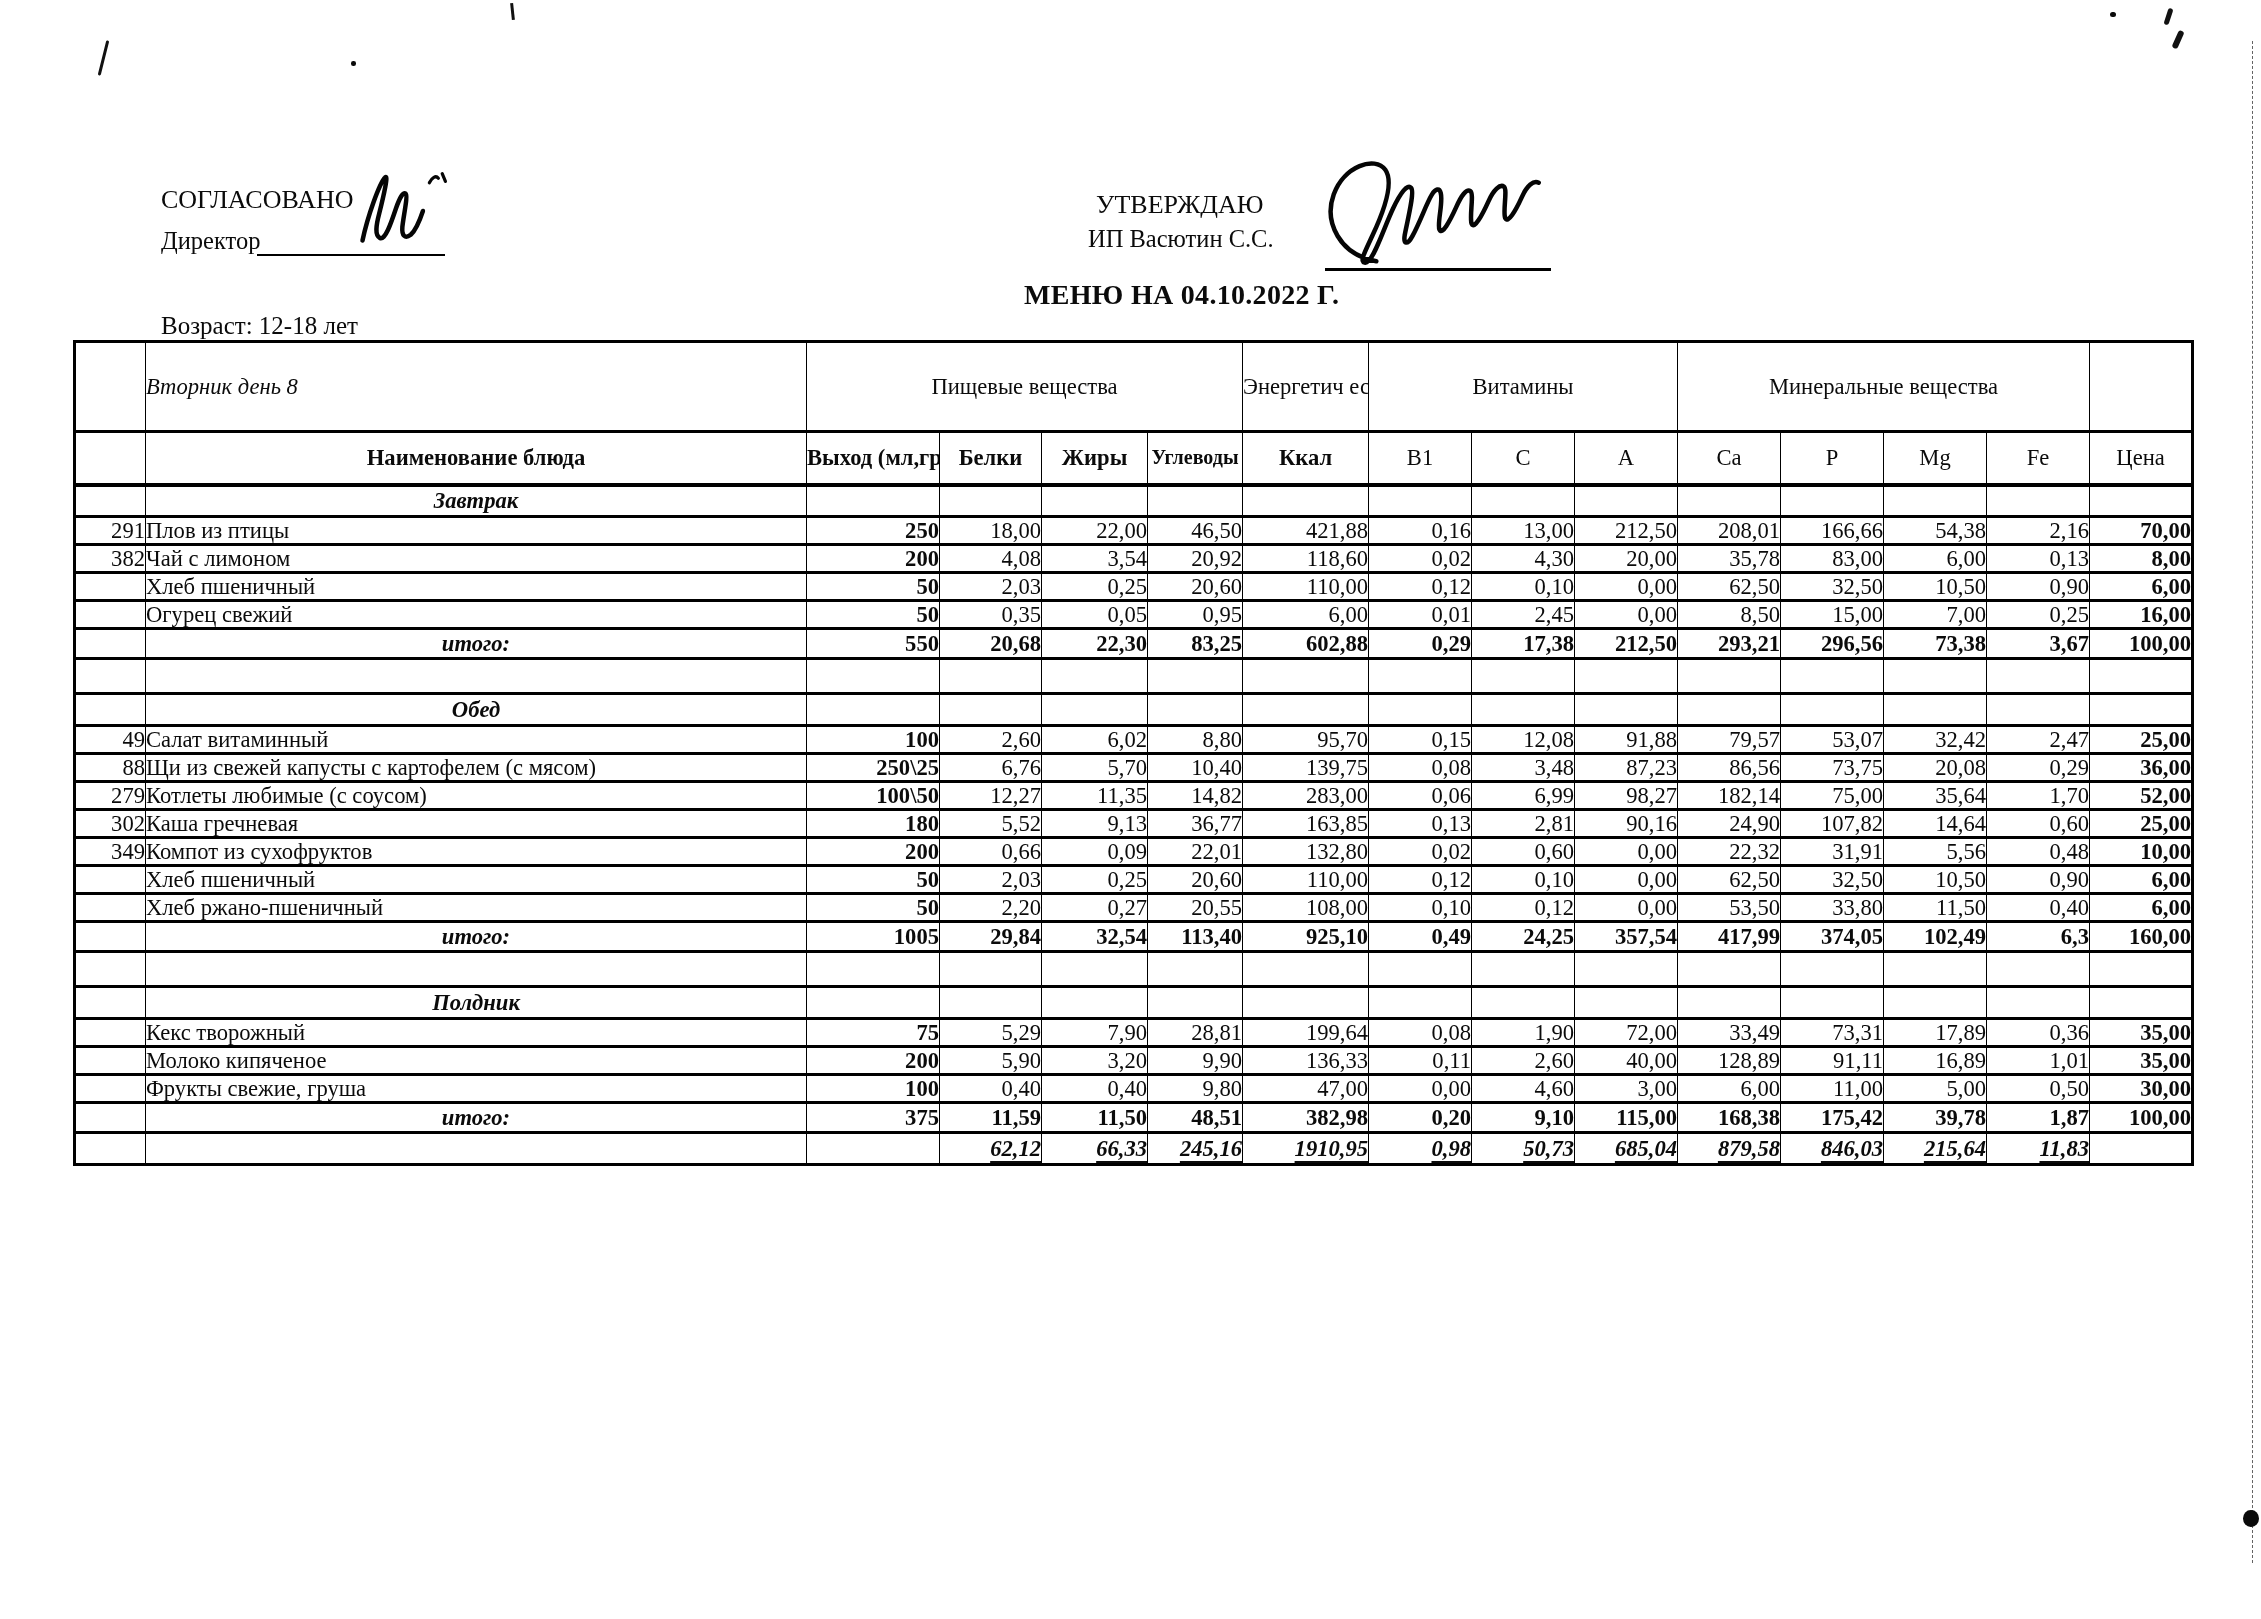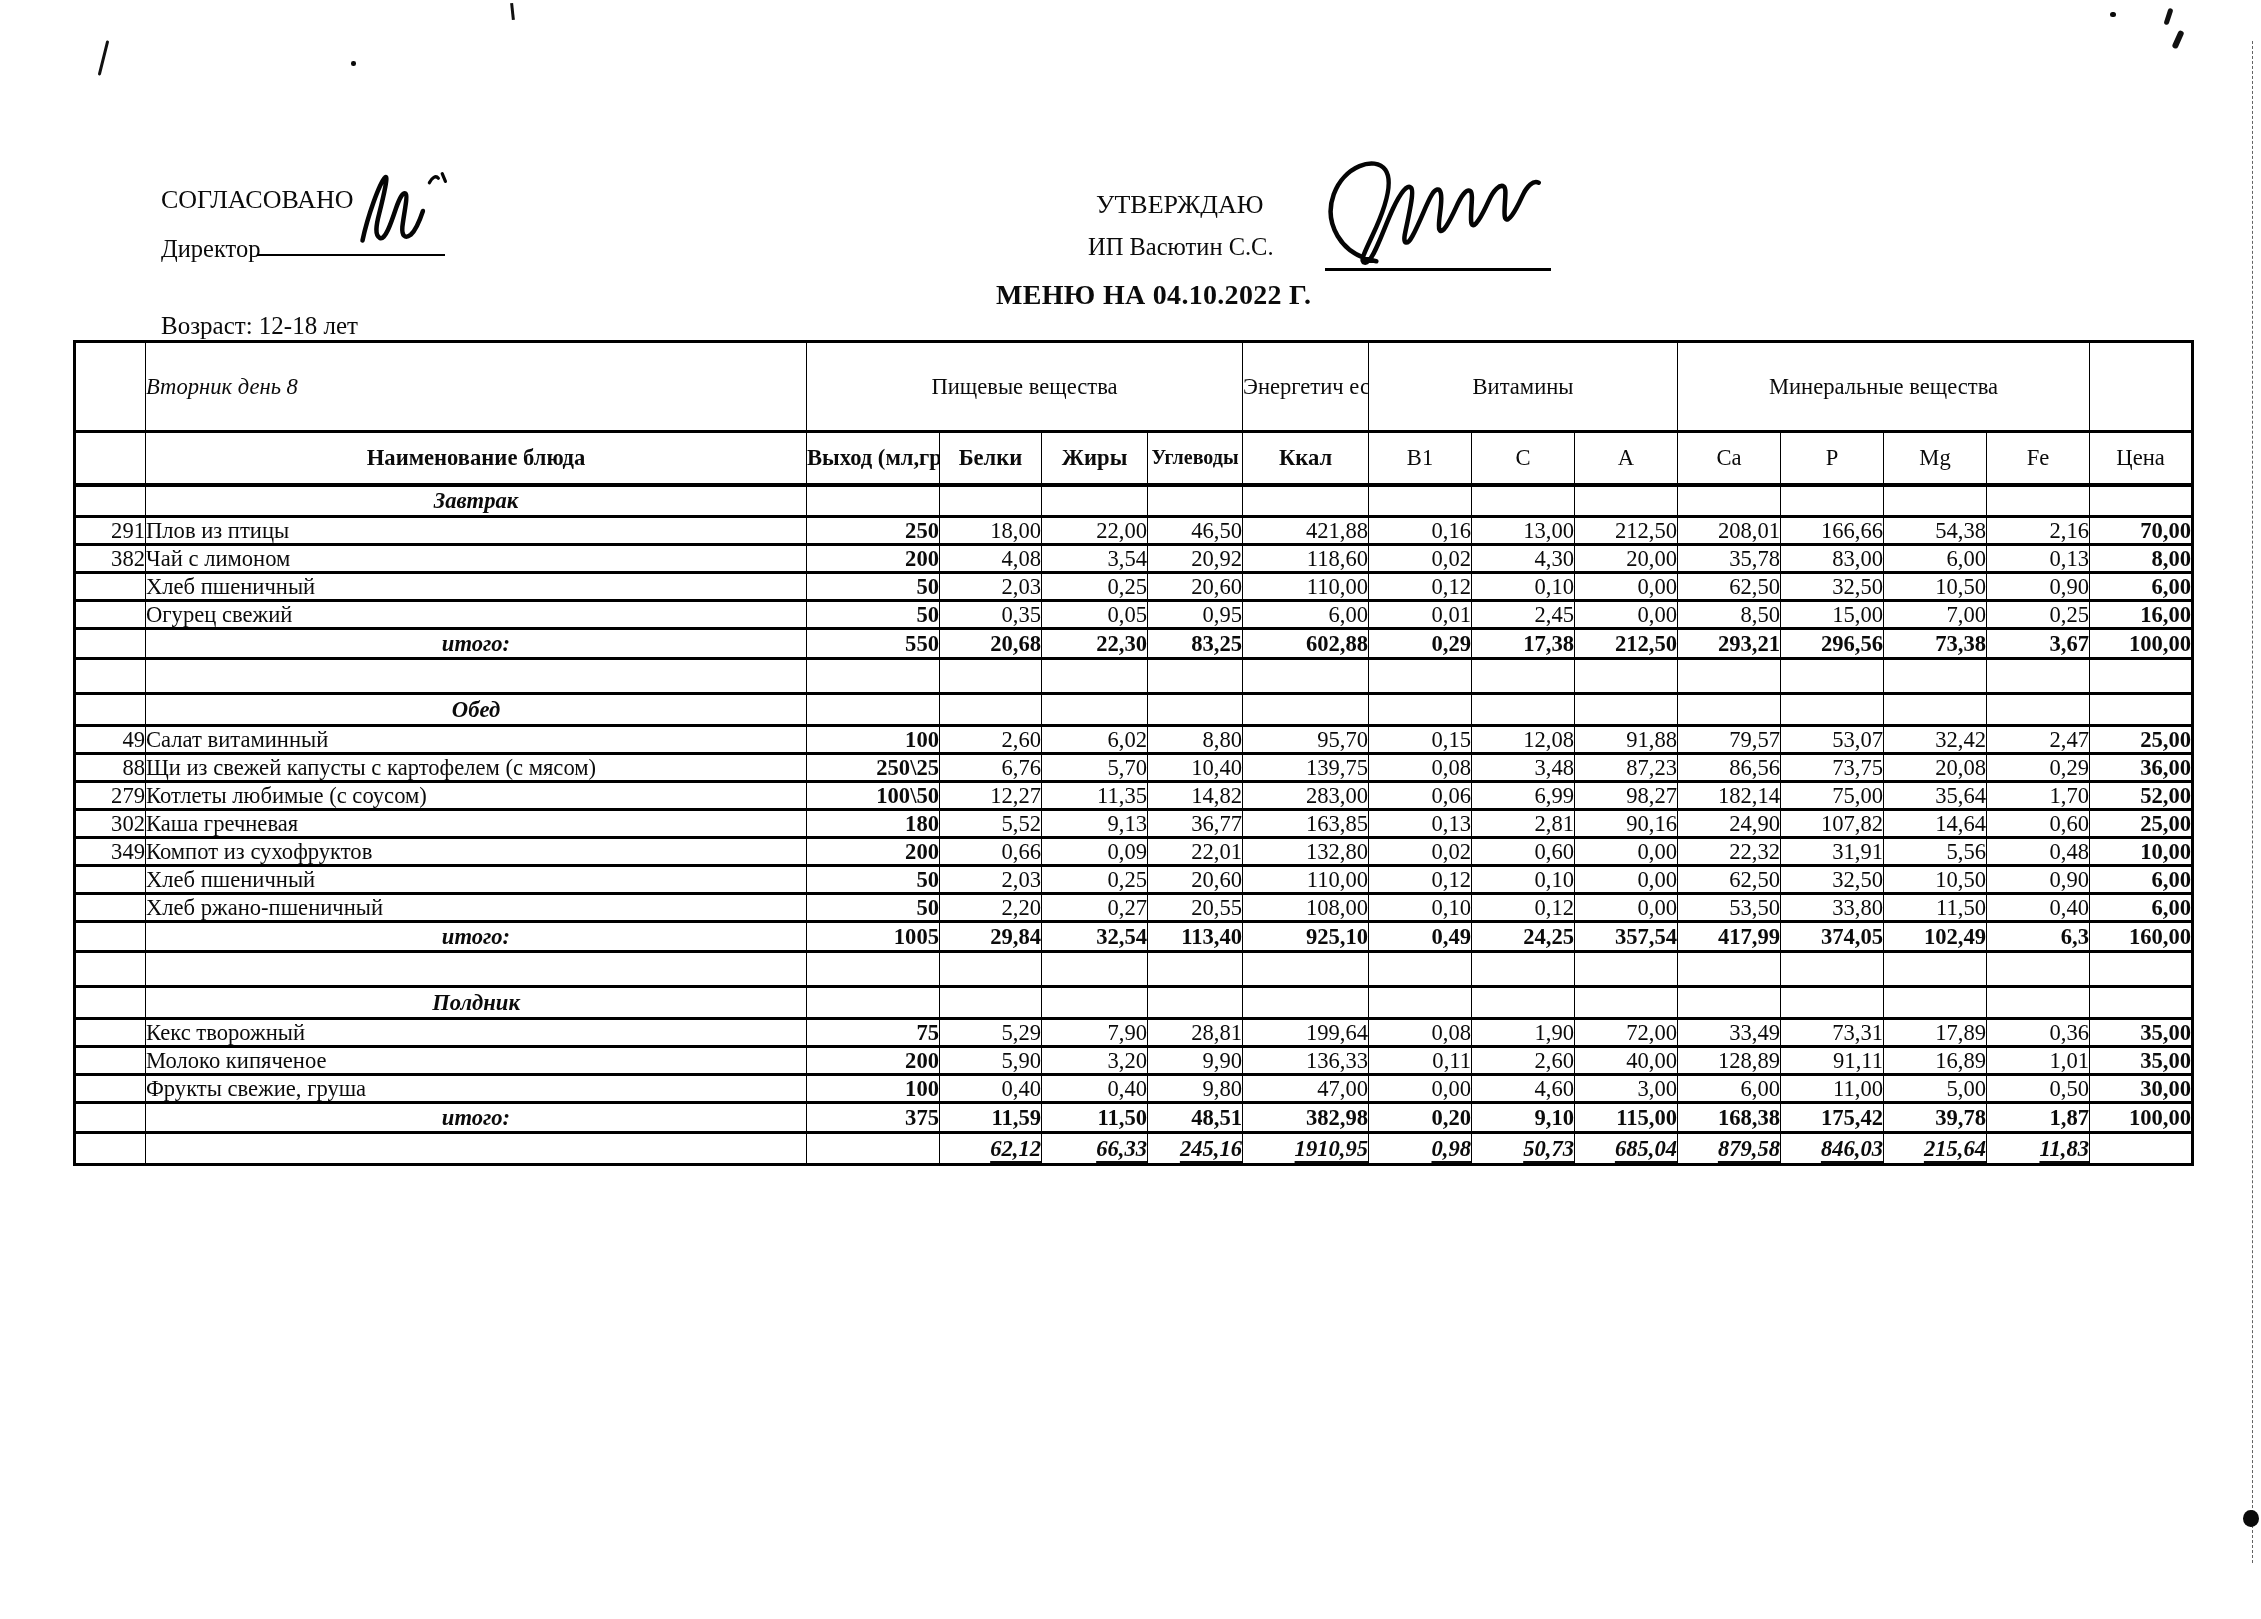--- a/index.html
+++ b/index.html
@@ -5,23 +5,23 @@
   html,body{margin:0;padding:0;}
   body{
     width:2261px;height:1620px;position:relative;overflow:hidden;
     background:#ffffff;color:#0b0b0b;
     font-family:"Liberation Serif","DejaVu Serif",serif;
     -webkit-font-smoothing:antialiased;
   }
   .abs{position:absolute;}
   
   .t40{font-size:26px;line-height:1.1;}
-  .t38{font-size:24.5px;line-height:1.1;margin-top:8px;}
+  .t38{font-size:24.5px;line-height:1.1;}
   .t39{font-size:25px;line-height:1.1;}
-  .doc-title{font-size:28px;font-weight:bold;letter-spacing:0.3px;}
+  .doc-title{font-size:28px;font-weight:bold;letter-spacing:0.3px;margin-left:28px;}
   .sig-line{border-bottom:2.6px solid #000;height:0;}
   .sig-svg path{fill:none;stroke:#050505;stroke-linecap:round;stroke-linejoin:round;}
   
   .menu-wrap{left:73px;top:340px;}
   table.menu{border-collapse:collapse;table-layout:fixed;width:2118px;border:3.2px solid #000;}
   table.menu td{
     border:1.9px solid #000;border-top-width:3.2px;border-bottom-width:3.2px;
     padding:0;overflow:hidden;vertical-align:middle;
     font-size:22.6px;line-height:1.05;white-space:nowrap;
   }

